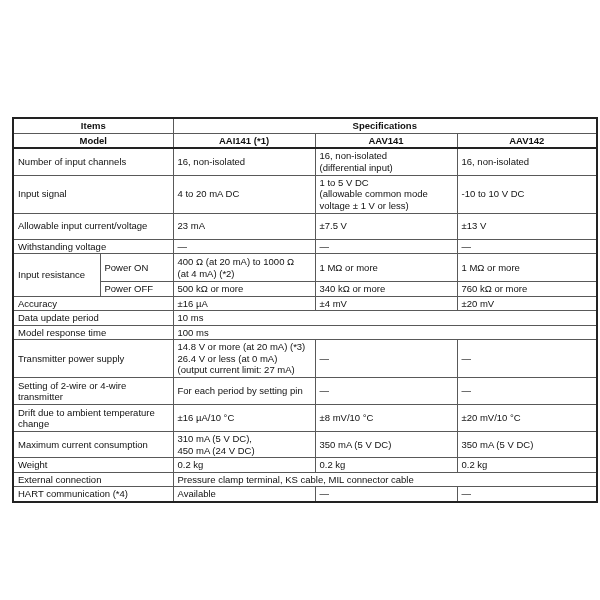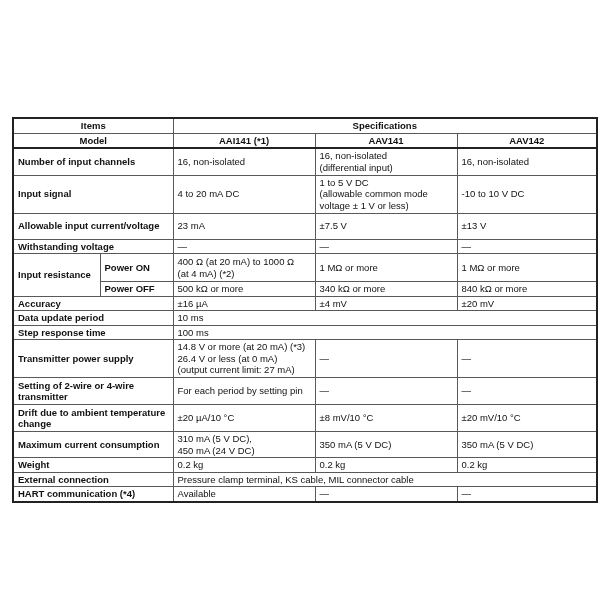--- a/index.html
+++ b/index.html
@@ -28,21 +28,21 @@
     border: 1px solid #595959;
     font-size: 9.5px;
     line-height: 11.5px;
     color: #111111;
     padding: 1px 4px;
     vertical-align: middle;
     white-space: pre-line;
     overflow: hidden;
   }
   td.lbl {
-    font-weight: bold;
+    font-weight: normal;
     text-align: left;
   }
   td.hdr {
     font-weight: bold;
     text-align: center;
   }
   tr.model-row td {
     border-bottom-width: 2px;
     border-bottom-color: #222222;
   }
@@ -110,37 +110,37 @@
       <td>400 Ω (at 20 mA) to 1000 Ω
 (at 4 mA) (*2)</td>
       <td>1 MΩ or more</td>
       <td>1 MΩ or more</td>
     </tr>
 
     <tr style="height:13px">
       <td class="lbl">Power OFF</td>
       <td>500 kΩ or more</td>
       <td>340 kΩ or more</td>
-      <td>840 kΩ or more</td>
+      <td>760 kΩ or more</td>
     </tr>
 
     <tr style="height:13px">
       <td class="lbl" colspan="2">Accuracy</td>
       <td>±16 µA</td>
       <td>±4 mV</td>
       <td>±20 mV</td>
     </tr>
 
     <tr style="height:13px">
       <td class="lbl" colspan="2">Data update period</td>
       <td colspan="3">10 ms</td>
     </tr>
 
     <tr style="height:13px">
-      <td class="lbl" colspan="2">Step response time</td>
+      <td class="lbl" colspan="2">Model response time</td>
       <td colspan="3">100 ms</td>
     </tr>
 
     <tr style="height:38px">
       <td class="lbl" colspan="2">Transmitter power supply</td>
       <td>14.8 V or more (at 20 mA) (*3)
 26.4 V or less (at 0 mA)
 (output current limit: 27 mA)</td>
       <td>—</td>
       <td>—</td>
@@ -150,21 +150,21 @@
       <td class="lbl" colspan="2">Setting of 2-wire or 4-wire
 transmitter</td>
       <td>For each period by setting pin</td>
       <td>—</td>
       <td>—</td>
     </tr>
 
     <tr style="height:27px">
       <td class="lbl" colspan="2">Drift due to ambient temperature
 change</td>
-      <td>±20 µA/10 °C</td>
+      <td>±16 µA/10 °C</td>
       <td>±8 mV/10 °C</td>
       <td>±20 mV/10 °C</td>
     </tr>
 
     <tr style="height:26px">
       <td class="lbl" colspan="2">Maximum current consumption</td>
       <td>310 mA (5 V DC),
 450 mA (24 V DC)</td>
       <td>350 mA (5 V DC)</td>
       <td>350 mA (5 V DC)</td>

